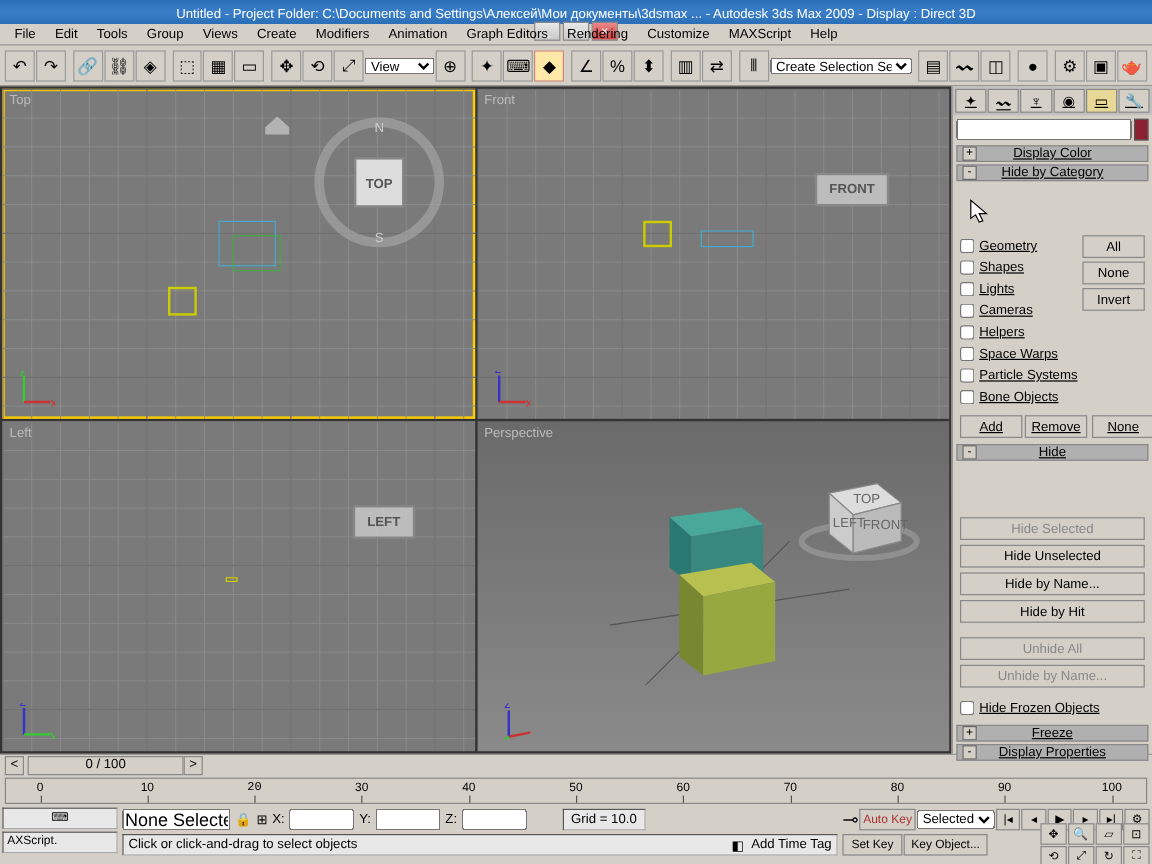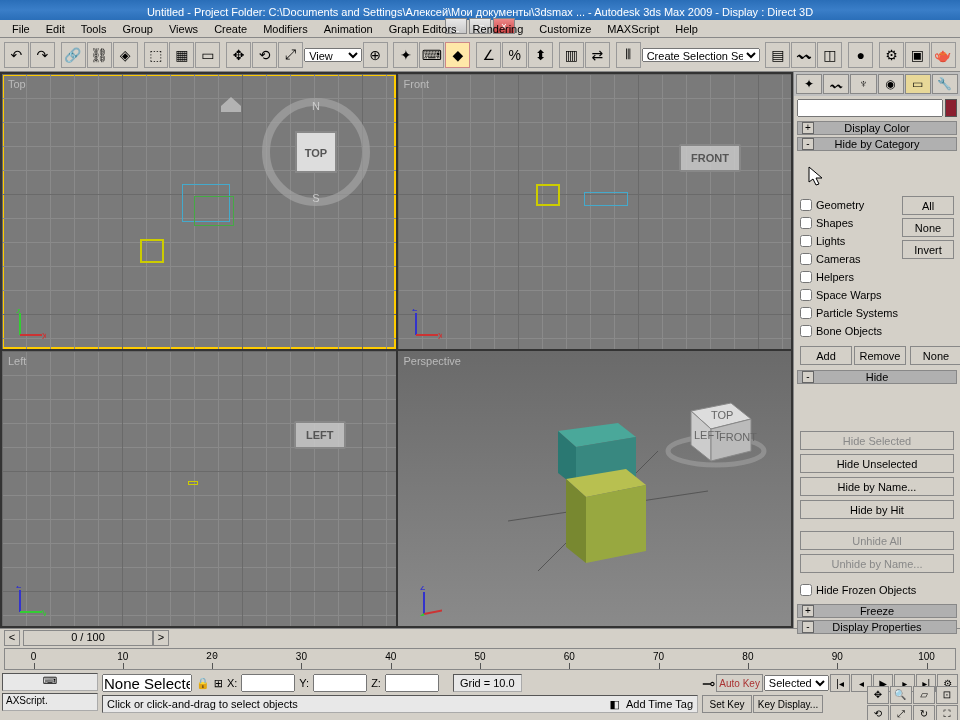--- a/index.html
+++ b/index.html
@@ -14,21 +14,21 @@
 
 .menubar { height: 18px; background: #d4d0c8; display: flex; align-items: center; padding: 0 4px; border-bottom: 1px solid #888; }
 .menubar div { padding: 2px 8px; cursor: pointer; }
 
 .toolbar { height: 34px; background: #d4d0c8; display: flex; align-items: center; padding: 2px 4px; border-bottom: 1px solid #888; gap: 1px; }
 .tool-btn { width: 26px; height: 26px; background: #d4d0c8; border: 1px solid #999; display: flex; align-items: center; justify-content: center; font-size: 14px; }
 .tool-btn.active { background: #ffe8a8; border: 1px solid #c88; }
 .tool-sep { width: 4px; }
 .toolbar select, .toolbar input { height: 14px; font-size: 11px; }
 
-.main-area { display: flex; height: 556px; }
+.main-area { display: flex; height: 556px; text-decoration: underline; }
 .viewports { width: 793px; background: #333; display: grid; grid-template-columns: 1fr 1fr; grid-template-rows: 1fr 1fr; gap: 2px; padding: 2px; }
 .viewport { background: #7a7a7a; position: relative; overflow: hidden; }
 .viewport.active { outline: 2px solid #ffcc00; outline-offset: -2px; }
 .viewport-label { position: absolute; top: 4px; left: 6px; color: #bbb; font-size: 11px; z-index: 10; }
 .grid-bg { position: absolute; inset: 0; background-image: linear-gradient(#8a8a8a 1px, transparent 1px), linear-gradient(90deg, #8a8a8a 1px, transparent 1px); background-size: 24px 24px; }
 .grid-bg::after { content:''; position:absolute; inset:0; background-image: linear-gradient(#6a6a6a 1px, transparent 1px), linear-gradient(90deg, #6a6a6a 1px, transparent 1px); background-size: 120px 120px; }
 .axis-gizmo { position: absolute; bottom: 10px; left: 14px; width: 30px; height: 30px; }
 .viewcube-badge { position: absolute; background: rgba(200,200,200,0.85); border: 2px solid #888; padding: 6px 10px; font-size: 11px; font-weight: bold; color: #555; border-radius: 2px; }
 
 .command-panel { width: 167px; background: #d4d0c8; border-left: 1px solid #888; display: flex; flex-direction: column; }
@@ -381,21 +381,21 @@
       <div class="coord-row">
         <input style="width: 90px;" value="None Selecte">
         <span>🔒</span>
         <span>⊞</span>
         <span>X:</span>
           <input style="width: 54px;">
         <span>Y:</span>
           <input style="width: 54px;">
         <span>Z:</span>
           <input style="width: 54px;">
-        <span style="margin-left:10px; background:#e8e8e8; border:1px inset #aaa; padding:2px 6px">Grid = 10.0</span>
+        <span style="margin-left:26px; background:#e8e8e8; border:1px inset #aaa; padding:2px 6px">Grid = 10.0</span>
       </div>
       <div class="status-row">
         <span style="flex:1">Click or click-and-drag to select objects</span>
         <span>◧</span>
         <span>Add Time Tag</span>
       </div>
     </div>
     <div class="bb-right">
       <div class="play-row">
         <span style="font-size:16px">⊸</span>
@@ -403,21 +403,21 @@
         <select style="width:70px"><option>Selected</option></select>
         <div class="play-btn">|◂</div>
         <div class="play-btn">◂</div>
         <div class="play-btn">▶</div>
         <div class="play-btn">▸</div>
         <div class="play-btn">▸|</div>
         <div class="play-btn">⚙</div>
       </div>
       <div class="play-row">
         <button class="play-btn" style="width:50px">Set Key</button>
-        <button class="play-btn" style="width:70px">Key Display...</button>
+        <button class="play-btn" style="width:70px">Key Object...</button>
         <div class="nav-grid">
           <div class="play-btn">✥</div>
           <div class="play-btn">🔍</div>
           <div class="play-btn">▱</div>
           <div class="play-btn">⊡</div>
           <div class="play-btn">⟲</div>
           <div class="play-btn">⤢</div>
           <div class="play-btn">↻</div>
           <div class="play-btn">⛶</div>
         </div>

